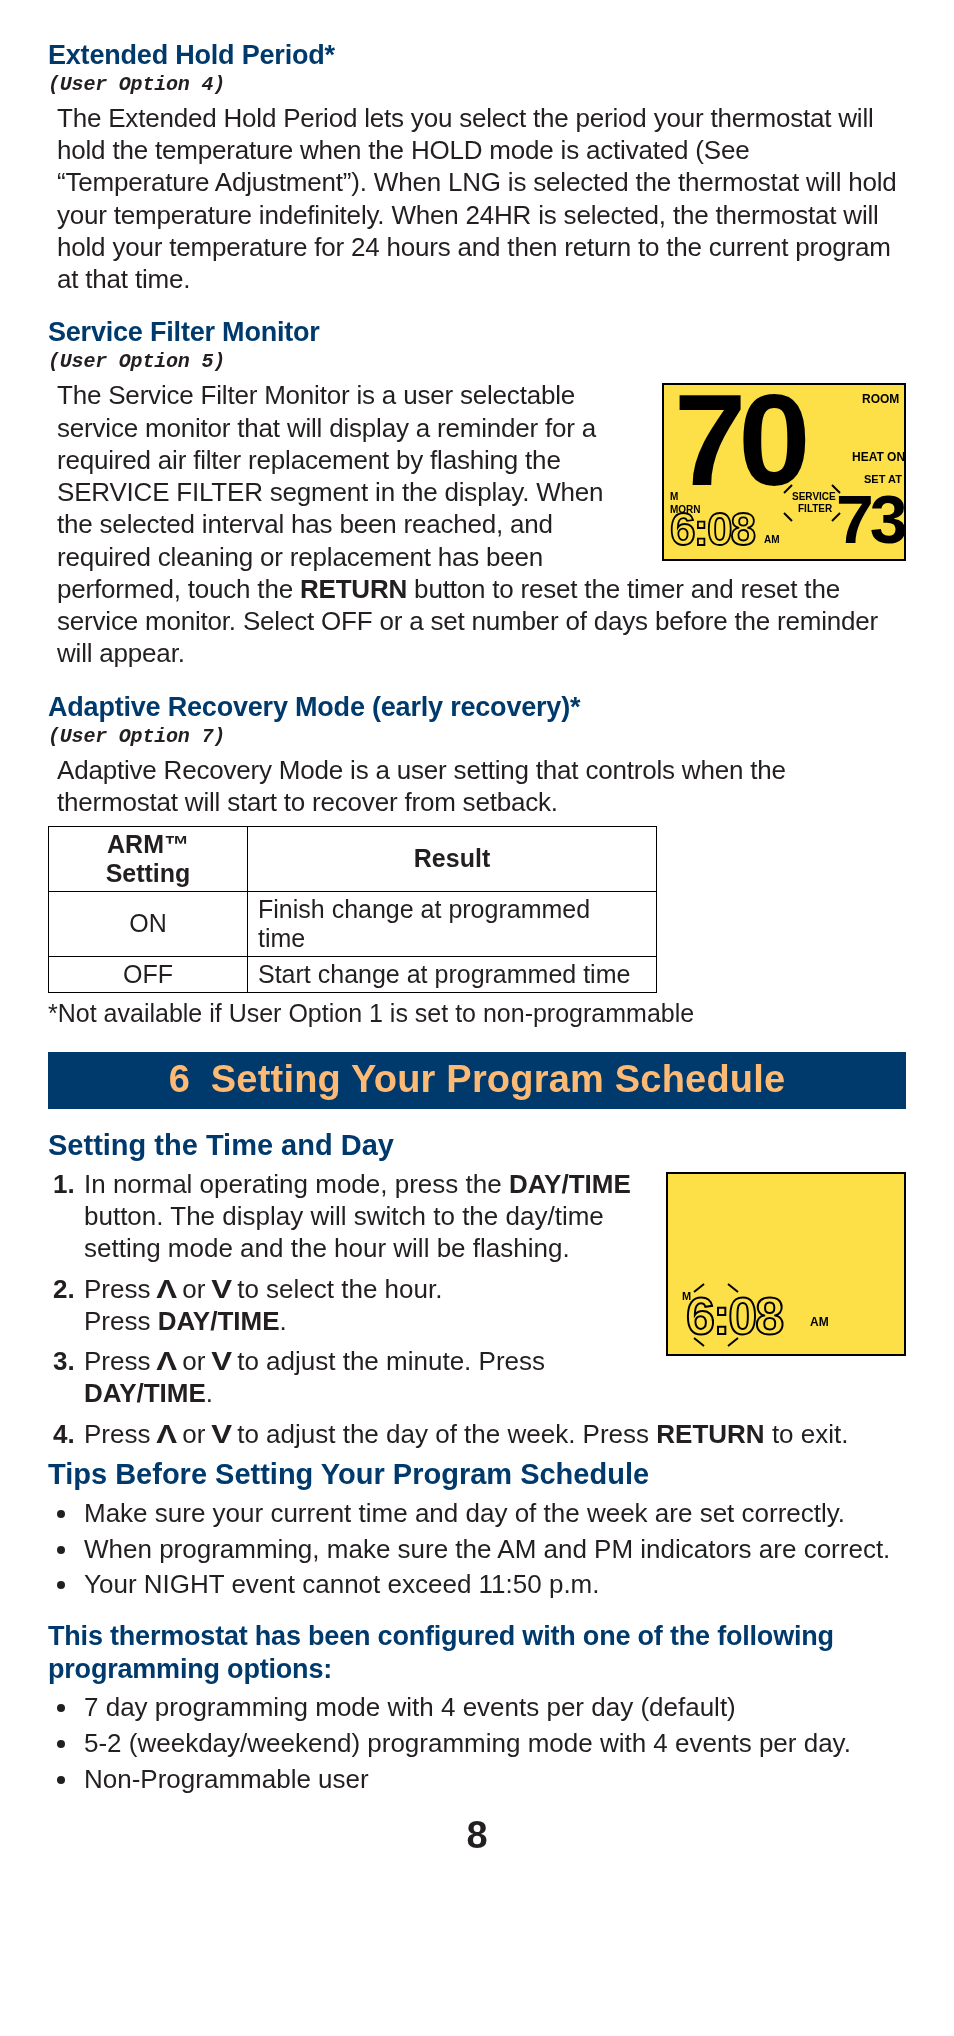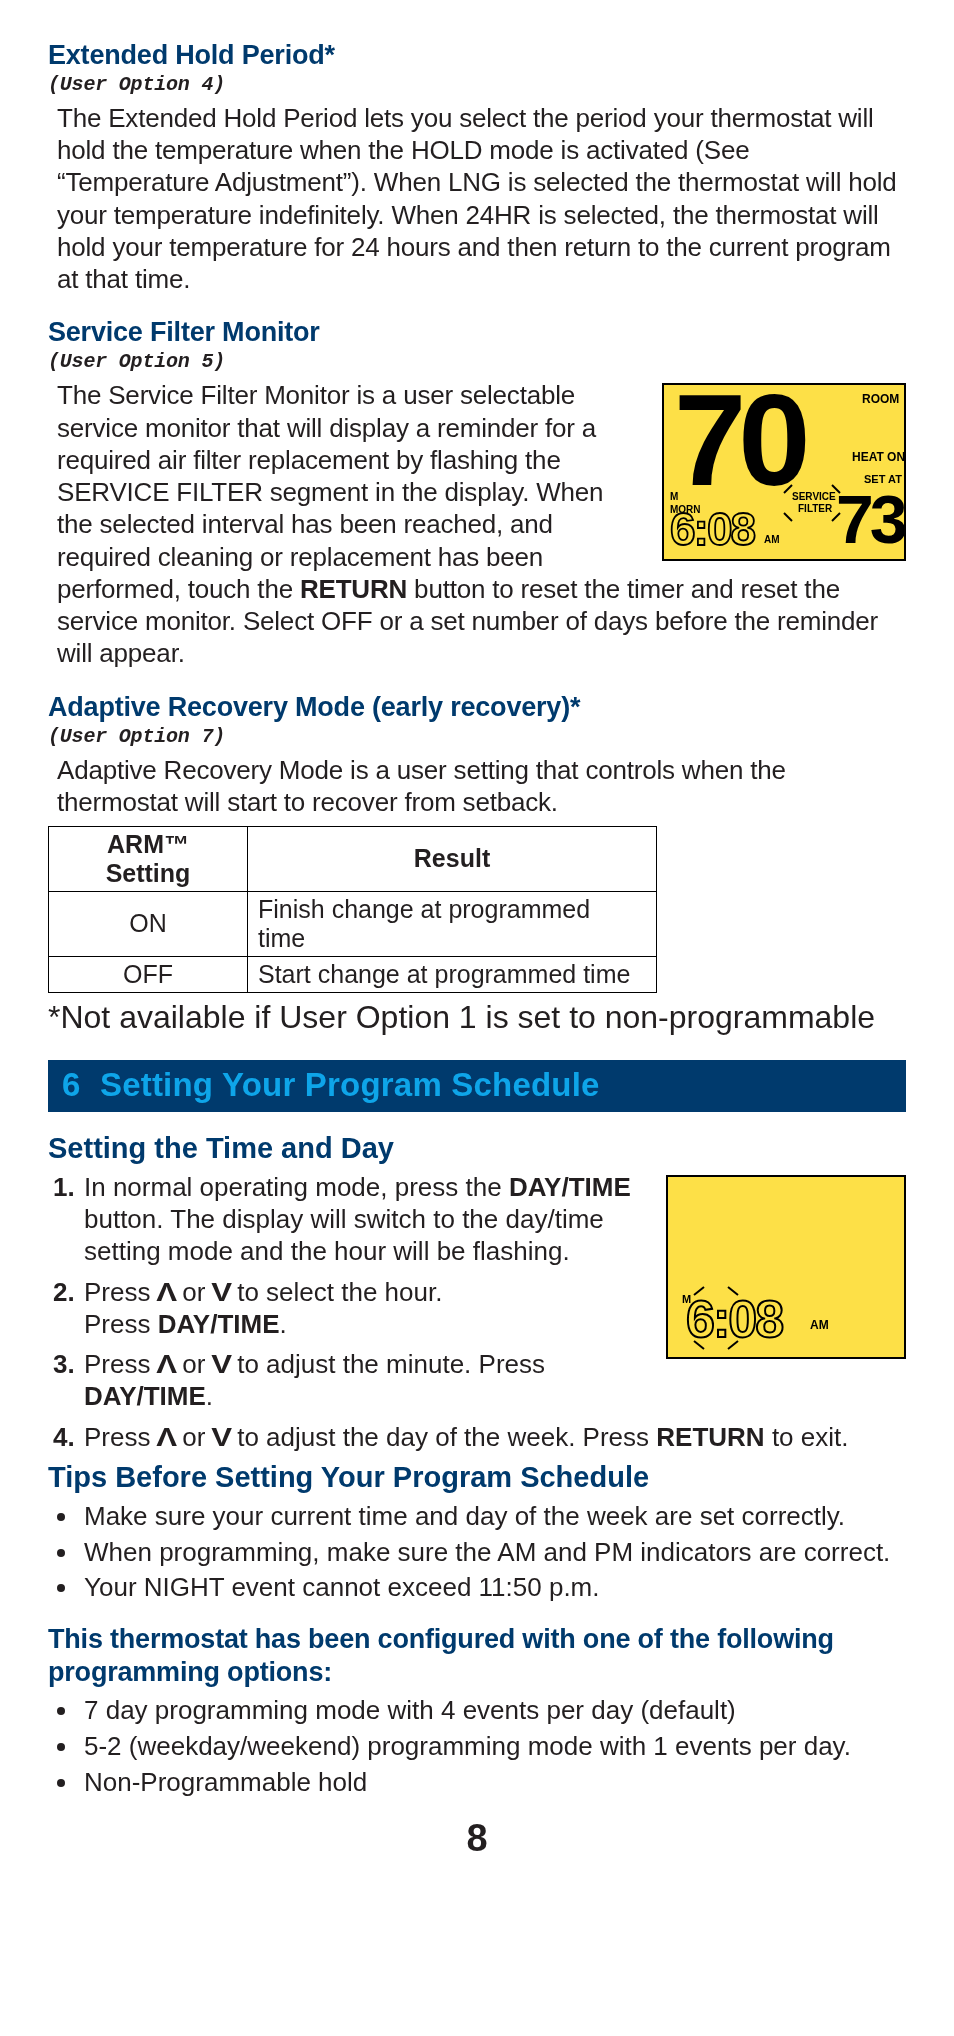--- a/index.html
+++ b/index.html
@@ -56,35 +56,36 @@
     border: 1.5px solid #000;
     font-size: 25px;
     font-family: Arial, Helvetica, sans-serif;
     font-stretch: condensed;
     padding: 3px 14px;
     text-align: center;
   }
   table.arm th { font-weight: bold; }
   table.arm td.result { text-align: left; padding-left: 10px; padding-right: 24px; }
   .footnote {
-    font-size: 32px;
+    font-size: 25px;
     margin: 6px 0 24px 0;
     font-family: Arial, Helvetica, sans-serif;
     font-stretch: condensed;
   }
   .banner {
     background: #003a6d;
-    color: #0ea5e9;
-    font-weight: bold;
-    font-size: 33px;
+    color: #fdba74;
+    font-weight: bold;
+    font-size: 38px;
     padding: 6px 14px 8px 14px;
     margin: 0 0 20px 0;
     font-family: Arial, Helvetica, sans-serif;
     font-stretch: condensed;
     letter-spacing: 0.2px;
+    text-align: center;
   }
   .banner .num { margin-right: 10px; }
   .sub-heading {
     color: #003a6d;
     font-weight: bold;
     font-size: 29px;
     margin: 0 0 6px 0;
     font-family: Arial, Helvetica, sans-serif;
     font-stretch: condensed;
   }
@@ -225,17 +226,17 @@
 <p class="sub-heading">Tips Before Setting Your Program Schedule</p>
 <ul class="bullets">
   <li>Make sure your current time and day of the week are set correctly.</li>
   <li>When programming, make sure the AM and PM indicators are correct.</li>
   <li>Your NIGHT event cannot exceed 11:50 p.m.</li>
 </ul>
 
 <p class="section-title" style="font-size:27px;line-height:1.2;margin-bottom:6px">This thermostat has been configured with one of the following programming options:</p>
 <ul class="bullets">
   <li>7 day programming mode with 4 events per day (default)</li>
-  <li>5-2 (weekday/weekend) programming mode with 1 events per day.</li>
-  <li>Non-Programmable hold</li>
+  <li>5-2 (weekday/weekend) programming mode with 4 events per day.</li>
+  <li>Non-Programmable user</li>
 </ul>
 
 <div class="pagenum">8</div>
 
 </body></html>

